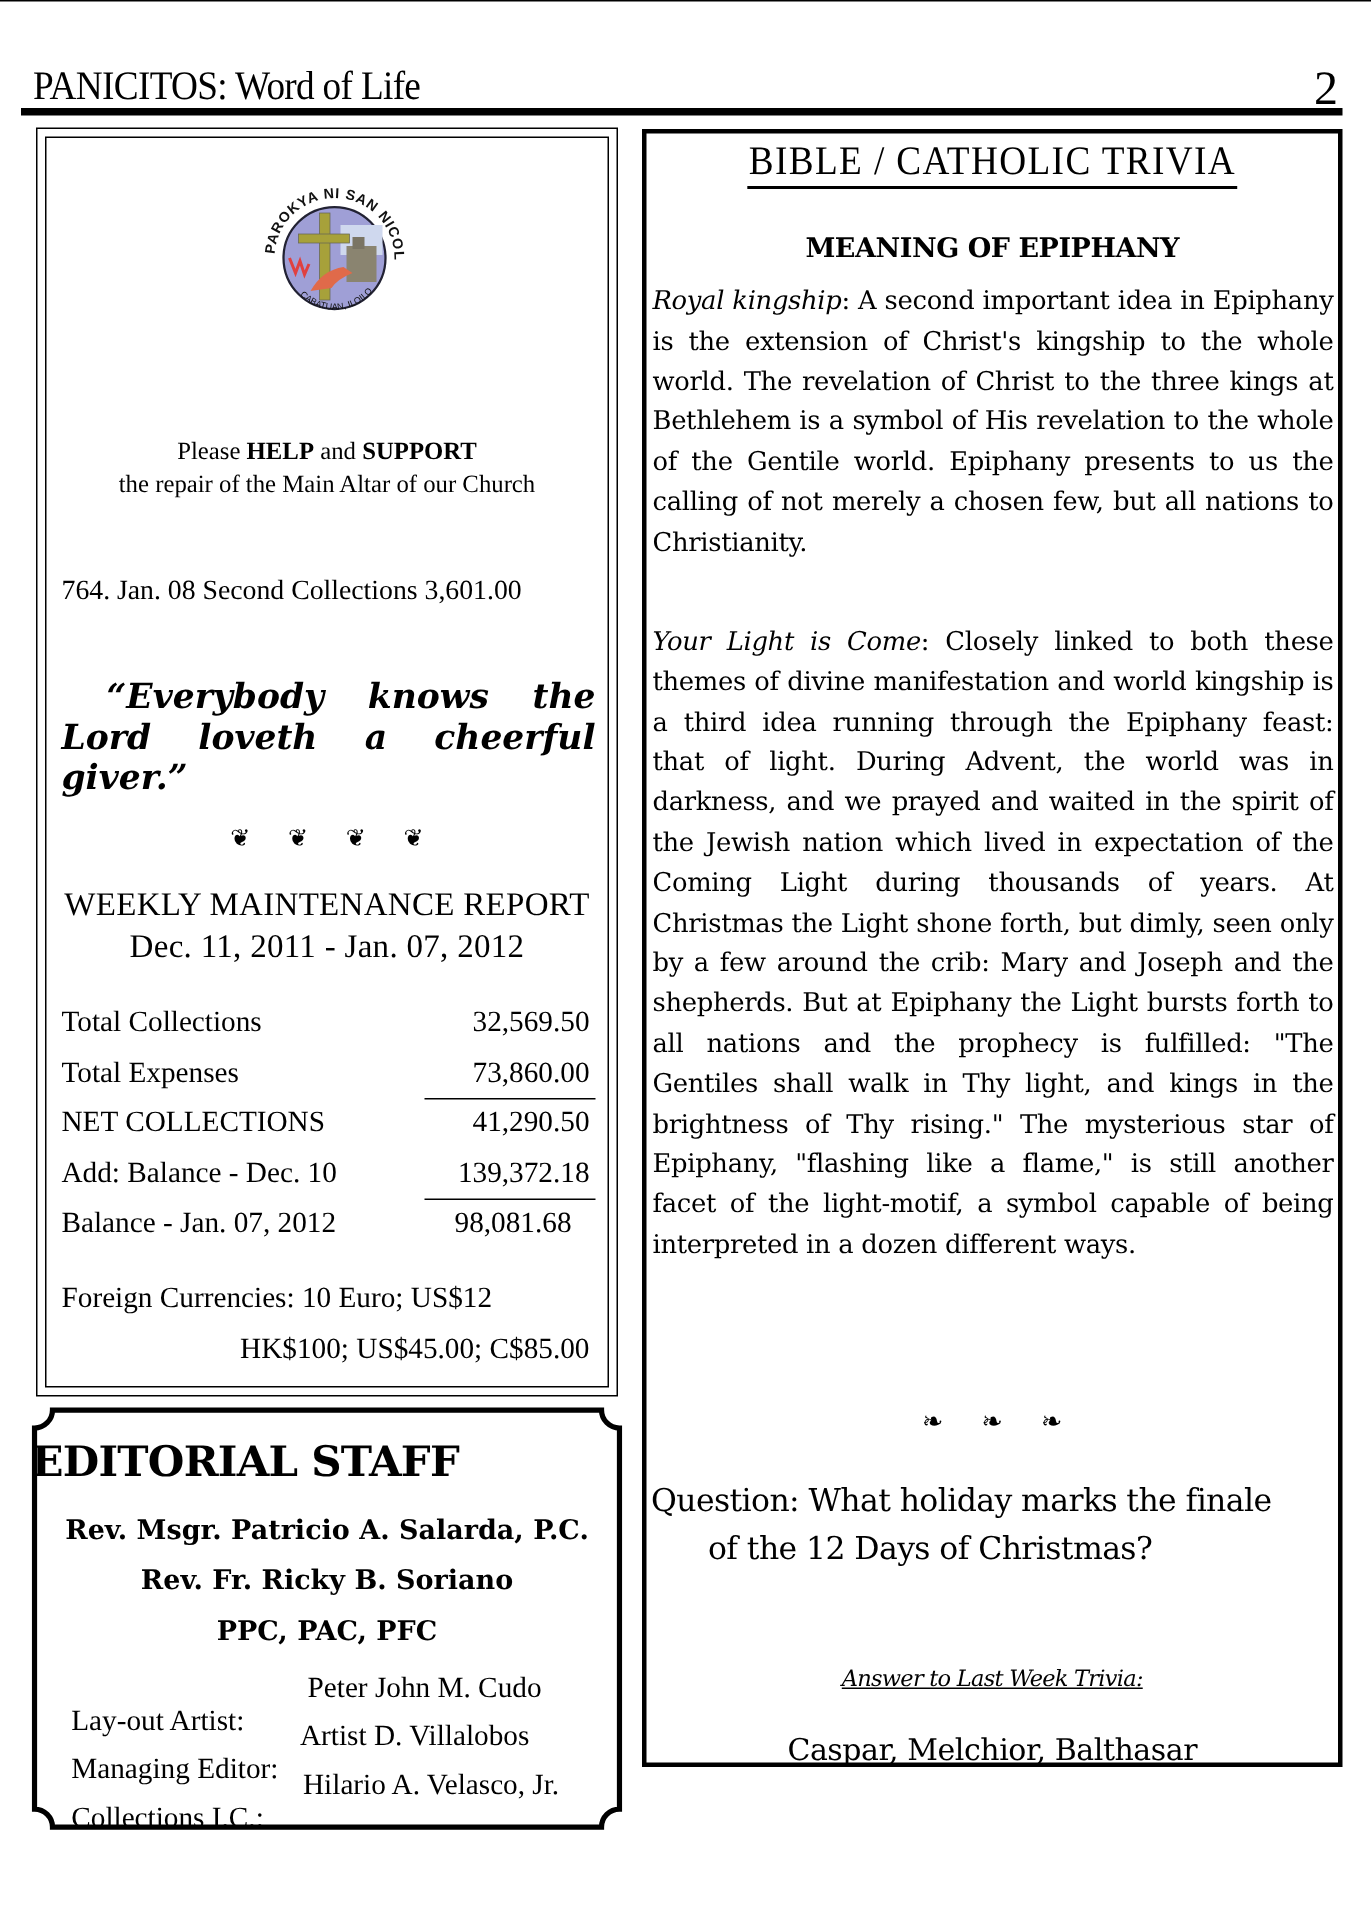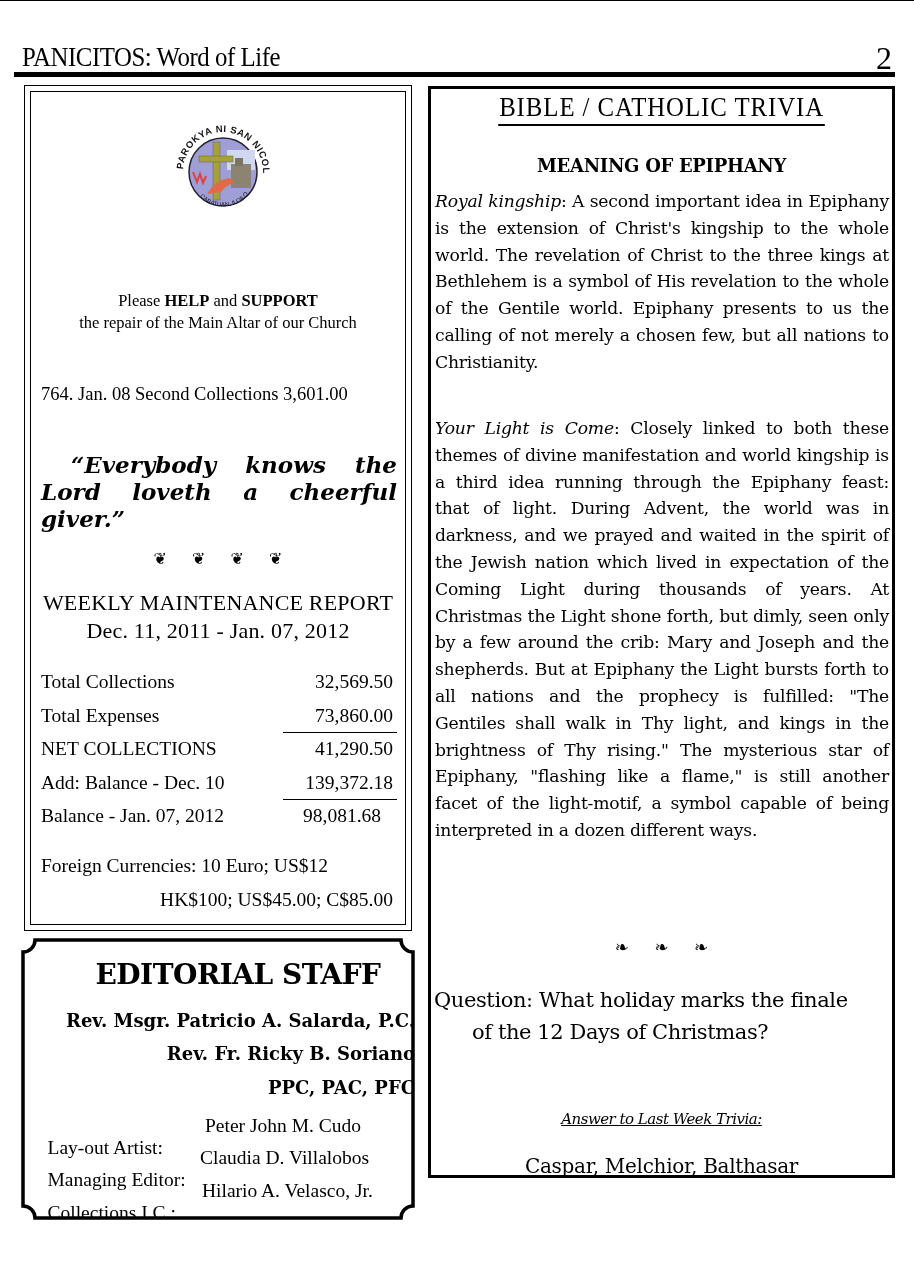--- a/index.html
+++ b/index.html
@@ -36,23 +36,23 @@
   .ledger-row { position: relative; height: 33.5px; }
   .ledger-row .lbl { position: absolute; left: 0; top: 3px; }
   .ledger-row .val { position: absolute; right: 0; top: 3px; text-align: right; }
   .ledger-row.ruled::after { content: ""; position: absolute; right: -4px; width: 114px; bottom: 2px; height: 1.5px; background: #000; }
   .currencies { position: absolute; left: 10px; right: 12px; top: 757px; font-family: "Liberation Serif", serif; font-size: 19.5px; line-height: 34px; }
   .currencies .l2 { text-align: right; }
 
   
   .staff-box { position: absolute; left: 21px; top: 938px; width: 394px; height: 282px; }
   .staff-box svg.frame { position: absolute; left: 0; top: 0; }
-  .staff-title { position: absolute; left: 0; right: 0; top: 20px; text-align: center; font-family: "DejaVu Serif", serif;
-         font-weight: bold; font-size: 28px; letter-spacing: -0.5px; padding-left: 40px; }
-  .staff-bold { position: absolute; left: 0; right: 0; text-align: right; font-family: "DejaVu Serif", serif;
+  .staff-title { position: absolute; left: 0; right: 0; top: 20px; text-align: left; font-family: "DejaVu Serif", serif;
+         font-weight: bold; font-size: 28px; letter-spacing: -0.5px; }
+  .staff-bold { position: absolute; left: 0; right: 0; text-align: center; font-family: "DejaVu Serif", serif;
          font-weight: bold; font-size: 18px; }
   .staff-line { position: absolute; left: 7px; font-family: "Liberation Serif", serif; font-size: 19.5px; white-space: pre; }
   .staff-line .role { display: inline-block; }
   .staff-line .name { position: absolute; top: 0; white-space: nowrap; }
 
   
   .trivia-box { position: absolute; left: 428px; top: 86px; width: 467px; height: 1092px;
          border: 3px solid #000; box-sizing: border-box; }
   .trivia-heading { position: absolute; left: 0; right: 0; top: 3px; text-align: center; }
   .trivia-heading span { font-family: "Liberation Serif", serif; font-size: 27px; letter-spacing: 1px;
@@ -169,21 +169,21 @@
   <div class="staff-title">EDITORIAL STAFF</div>
   <div class="staff-bold" style="top:72px">Rev. Msgr. Patricio A. Salarda, P.C.</div>
   <div class="staff-bold" style="top:139px">PPC, PAC, PFC</div>
   <div class="staff-bold" style="top:105px">Rev. Fr. Ricky B. Soriano</div>
   <div class="staff-line" style="top:177px">
     <span class="role">Lay-out Artist:</span>
     <span class="name" style="left:177px">Peter John M. Cudo</span>
   </div>
   <div class="staff-line" style="top:209px">
     <span class="role">Managing Editor:</span>
-    <span class="name" style="left:172px">Claudia D. Villalobos</span>
+    <span class="name" style="left:172px">Artist D. Villalobos</span>
   </div>
   <div class="staff-line" style="top:242px">
     <span class="role">Collections I.C.:</span>
     <span class="name" style="left:174px">Hilario A. Velasco, Jr.</span>
   </div>
 </div>
 
 <div class="trivia-box">
   <div class="trivia-heading">
     <span>BIBLE / CATHOLIC TRIVIA</span>

